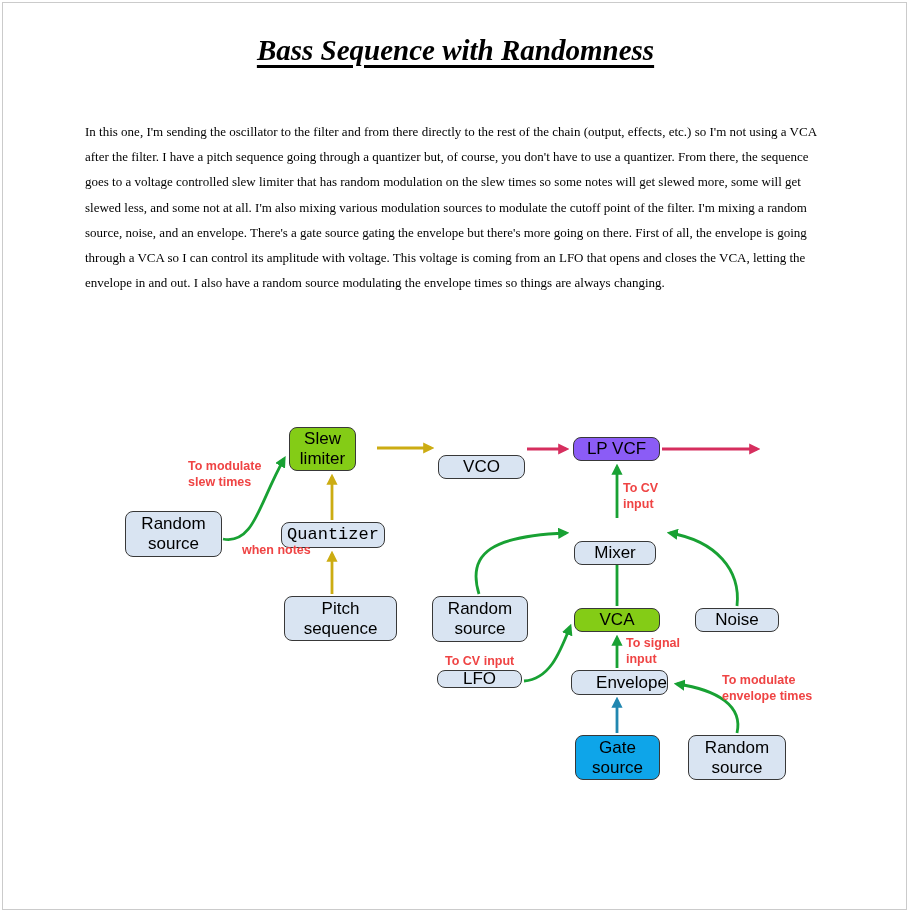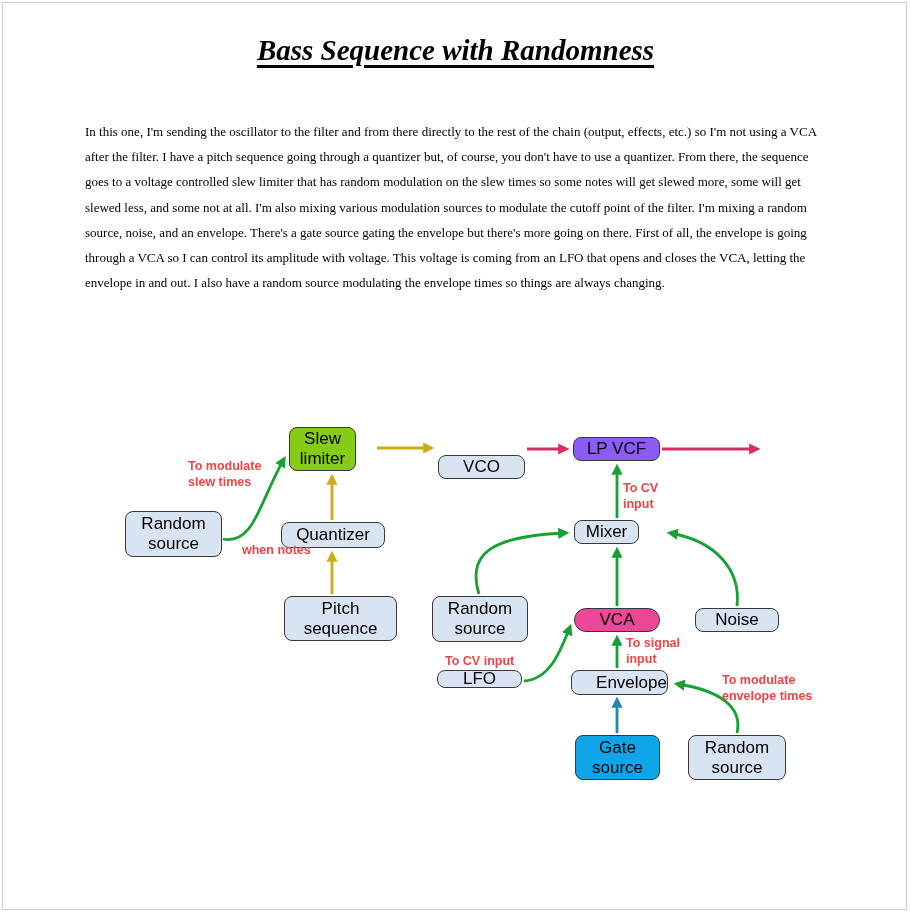--- a/index.html
+++ b/index.html
@@ -74,27 +74,27 @@
       <path d="M 617 668 L 617 638" fill="none" stroke="#18a133" stroke-width="2.8" marker-end="url(#arrow-modulation)"></path>
       <path d="M 617 733 L 617 700" fill="none" stroke="#2187b0" stroke-width="2.8" marker-end="url(#arrow-gate)"></path>
       <path d="M 737 733 C 743 706 718 690 677 684" fill="none" stroke="#18a133" stroke-width="2.8" marker-end="url(#arrow-modulation)"></path>
     </svg>
 <div class="node" style="left: 289px; top: 427px; width: 67px; height: 44px; background: #84cc16; border-color: rgb(56, 56, 56);">Slew
 limiter</div>
     <div class="node" style="left: 438px; top: 437px; width: 87px; height: 24px; background: rgb(217, 228, 242); border-color: rgb(56, 56, 56); margin-top: 18px;">VCO</div>
     <div class="node" style="left: 573px; top: 437px; width: 87px; height: 24px; background: #8b5cf6; border-color: rgb(56, 56, 56);">LP VCF</div>
     <div class="node" style="left: 125px; top: 511px; width: 97px; height: 46px; background: rgb(217, 228, 242); border-color: rgb(56, 56, 56);">Random
 source</div>
-    <div class="node" style="left: 281px; top: 522px; width: 104px; height: 26px; background: rgb(217, 228, 242); border-color: rgb(56, 56, 56);">Quantizer</div>
-    <div class="node" style="left: 574px; top: 520px; width: 65px; height: 24px; background: rgb(217, 228, 242); border-color: rgb(56, 56, 56);">Mixer</div>
+    <div class="node" style="left: 281px; top: 522px; width: 104px; height: 26px; background: rgb(217, 228, 242); border-color: rgb(56, 56, 56); font-family: Liberation Mono, monospace;">Quantizer</div>
+    <div class="node" style="left: 574px; top: 541px; width: 82px; height: 24px; background: rgb(217, 228, 242); border-color: rgb(56, 56, 56);">Mixer</div>
     <div class="node" style="left: 276px; top: 596px; width: 113px; height: 45px; background: rgb(217, 228, 242); border-color: rgb(56, 56, 56); margin-left: 8px;">Pitch
 sequence</div>
     <div class="node" style="left: 432px; top: 596px; width: 96px; height: 46px; background: rgb(217, 228, 242); border-color: rgb(56, 56, 56);">Random
 source</div>
-    <div class="node" style="left: 574px; top: 608px; width: 86px; height: 24px; background: #ec4899; border-color: rgb(56, 56, 56); border-radius: 12px;">VCA</div>
+    <div class="node" style="left: 574px; top: 608px; width: 86px; height: 24px; background: #84cc16; border-color: rgb(56, 56, 56);">VCA</div>
     <div class="node" style="left: 695px; top: 608px; width: 84px; height: 24px; background: rgb(217, 228, 242); border-color: rgb(56, 56, 56);">Noise</div>
     <div class="node" style="left: 437px; top: 670px; width: 85px; height: 18px; background: rgb(217, 228, 242); border-color: rgb(56, 56, 56);">LFO</div>
     <div class="node" style="left: 571px; top: 670px; width: 97px; height: 25px; background: rgb(217, 228, 242); border-color: rgb(56, 56, 56); padding-left: 24px;">Envelope</div>
     <div class="node" style="left: 575px; top: 735px; width: 85px; height: 45px; background: #0ea5e9; border-color: rgb(56, 56, 56);">Gate
 source</div>
     <div class="node" style="left: 688px; top: 735px; width: 98px; height: 45px; background: rgb(217, 228, 242); border-color: rgb(56, 56, 56);">Random
 source</div>
     <div class="annot" style="left: 188px; top: 459px;">To modulate
 slew times</div>
     <div class="annot" style="left: 242px; top: 543px;">when notes</div>

